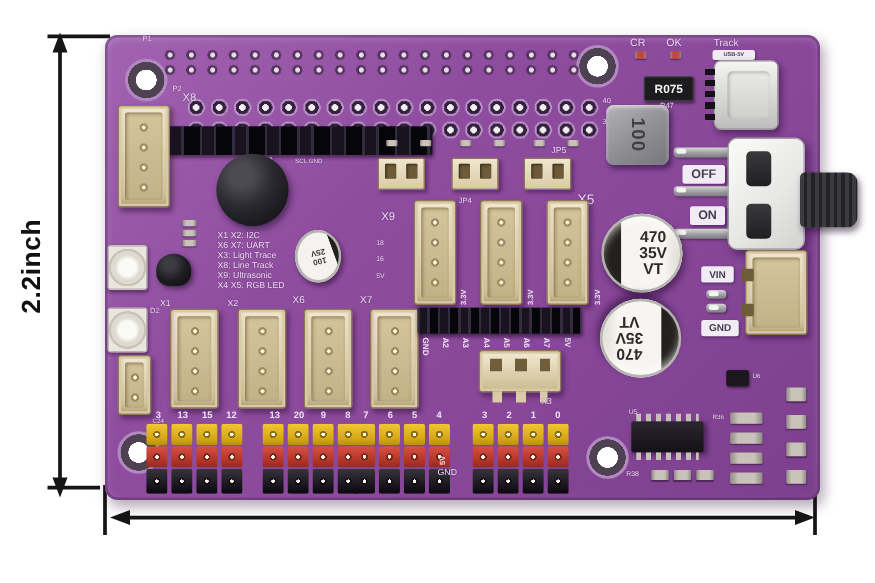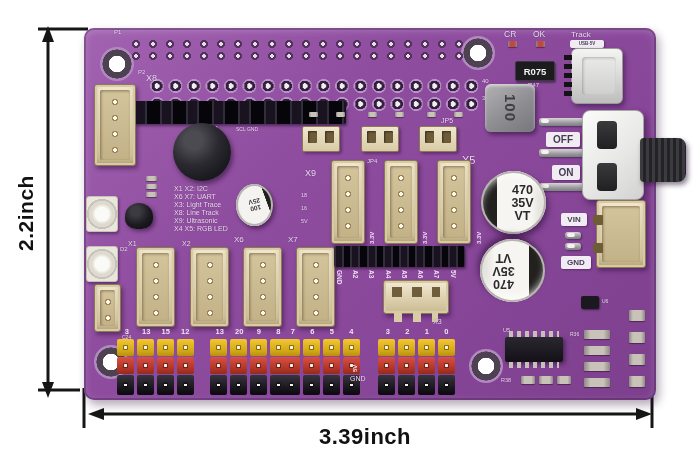--- a/index.html
+++ b/index.html
@@ -102,21 +102,20 @@
       <line x1="98" y1="414" x2="642" y2="414"></line>
       <polygon points="88,414 104,408 104,420" stroke="none"></polygon>
       <polygon points="652,414 636,408 636,420" stroke="none"></polygon>
       <line x1="84" y1="388" x2="84" y2="428"></line>
       <line x1="652" y1="352" x2="652" y2="428"></line>
     </g>
   </svg>
   <div class="dim-v">
       <span>2.2inch</span>
     </div>
-  <div class="dim-h">3.39inch</div>
 
   <div class="board">
 
     <div class="hole" style="left:16px;top:19px;"></div>
     <div class="hole" style="left:377px;top:8px;"></div>
     <div class="hole" style="left:10px;top:317px;"></div>
     <div class="hole" style="left:385px;top:321px;"></div>
 
     <div class="silk" style="left:30px;top:1px;font-size:6px;">P1</div>
     <div class="padrow1" style="left:44px;top:10px;width:342px;height:24px;"></div>

